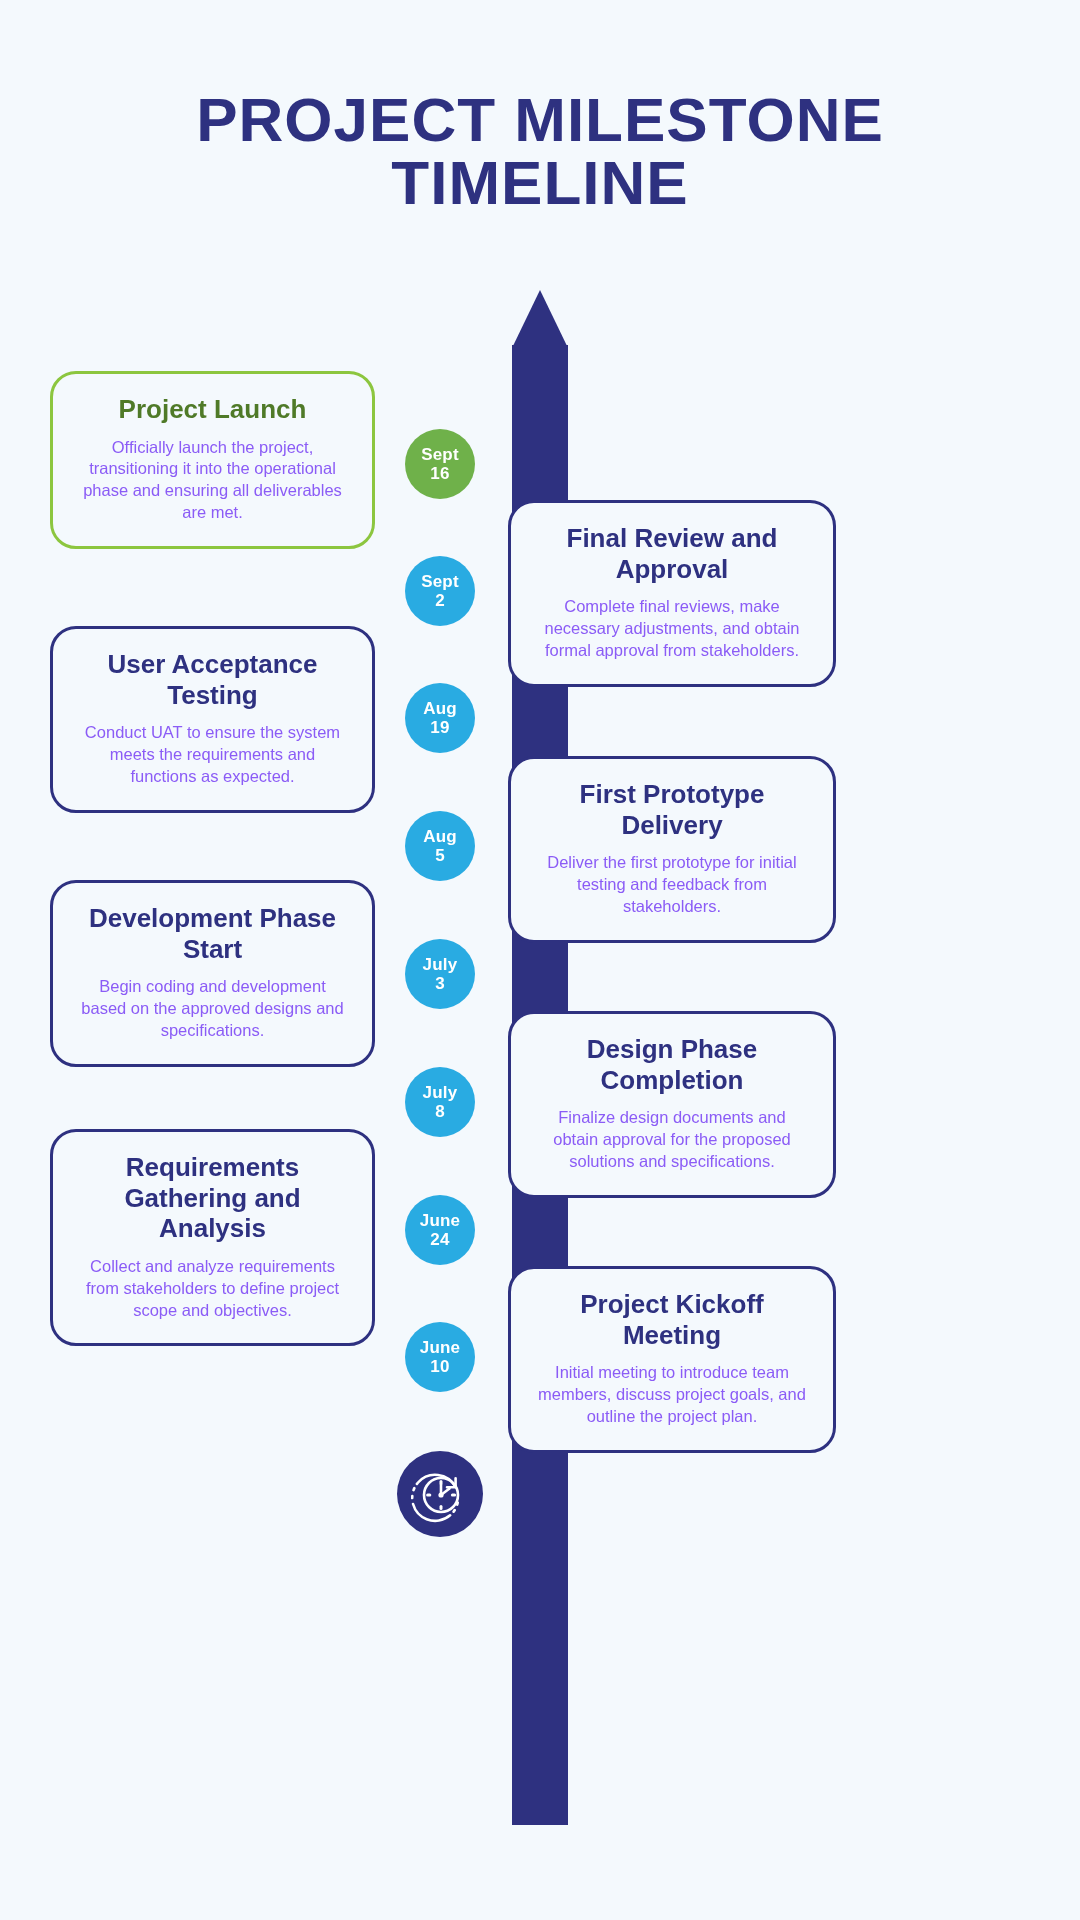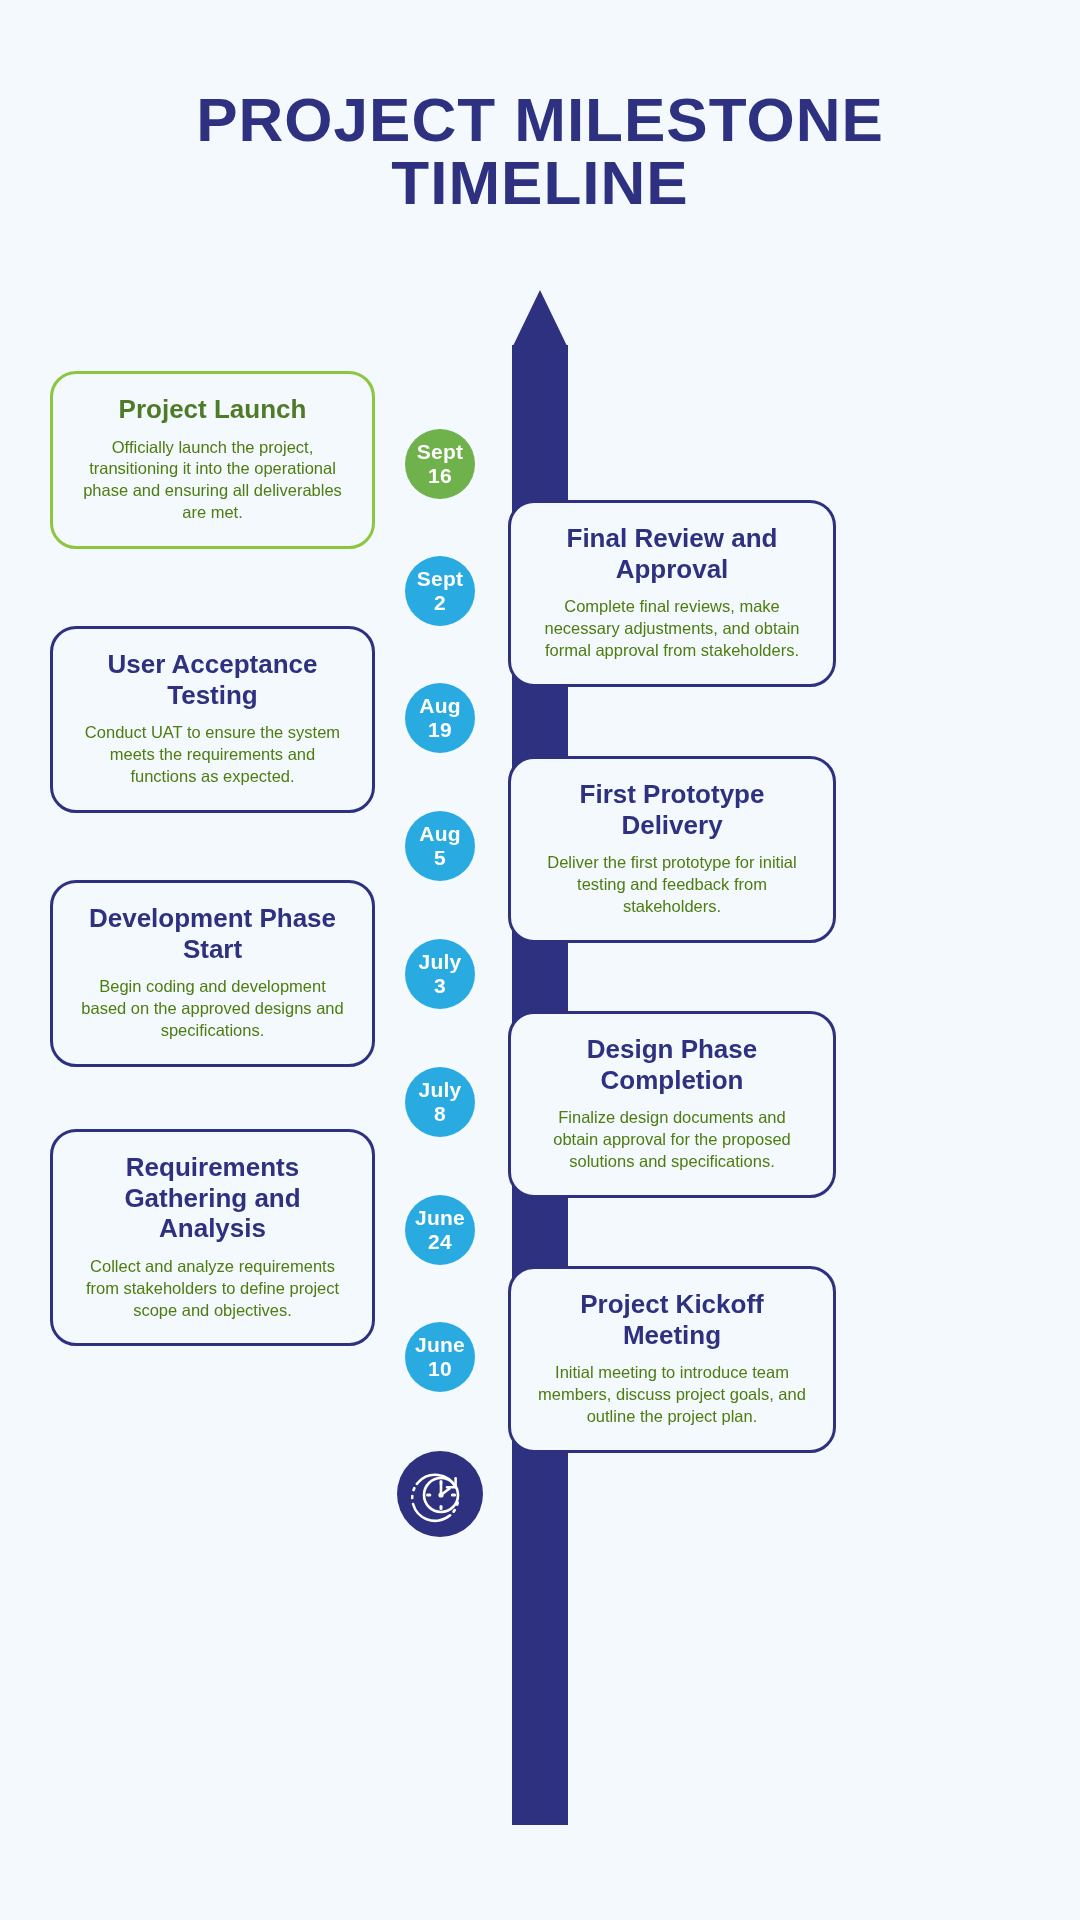--- a/index.html
+++ b/index.html
@@ -70,21 +70,21 @@
     width: 70px;
     height: 70px;
     border-radius: 50%;
     left: 405px;
     display: flex;
     flex-direction: column;
     align-items: center;
     justify-content: center;
     color: #ffffff;
     font-weight: bold;
-    font-size: 21px;
+    font-size: 17px;
     line-height: 1.12;
     text-align: center;
     letter-spacing: 0.2px;
   }
   .bubble.green { background: #6fb14a; }
   .bubble.blue  { background: #29abe2; }
 
   
   .card {
     position: absolute;
@@ -102,21 +102,21 @@
     font-size: 26px;
     font-weight: bold;
     color: #2e3180;
     line-height: 1.18;
     margin-bottom: 12px;
   }
   .card.accent-green .card-title { color: #4f7a28; }
 
   .card-desc {
     font-size: 16.5px;
-    color: #4d7c0f;
+    color: #8b5cf6;
     line-height: 1.32;
   }
 </style>
 </head>
 <body>
 
 <div class="page-title">
   <div>PROJECT MILESTONE</div>
   <div>TIMELINE</div>
 </div>

